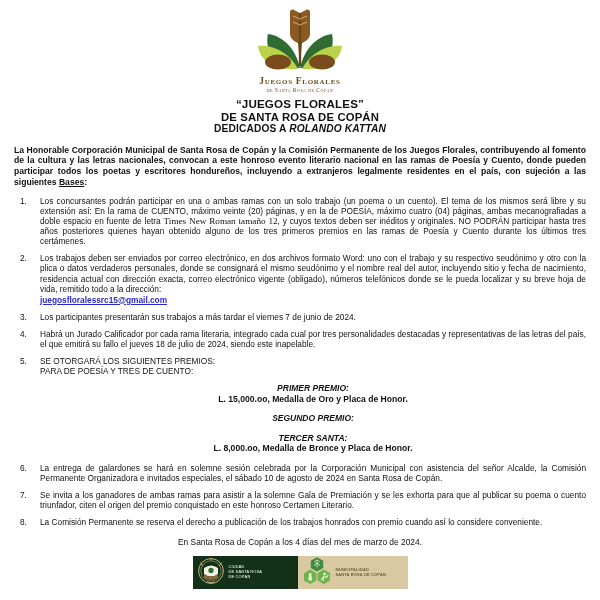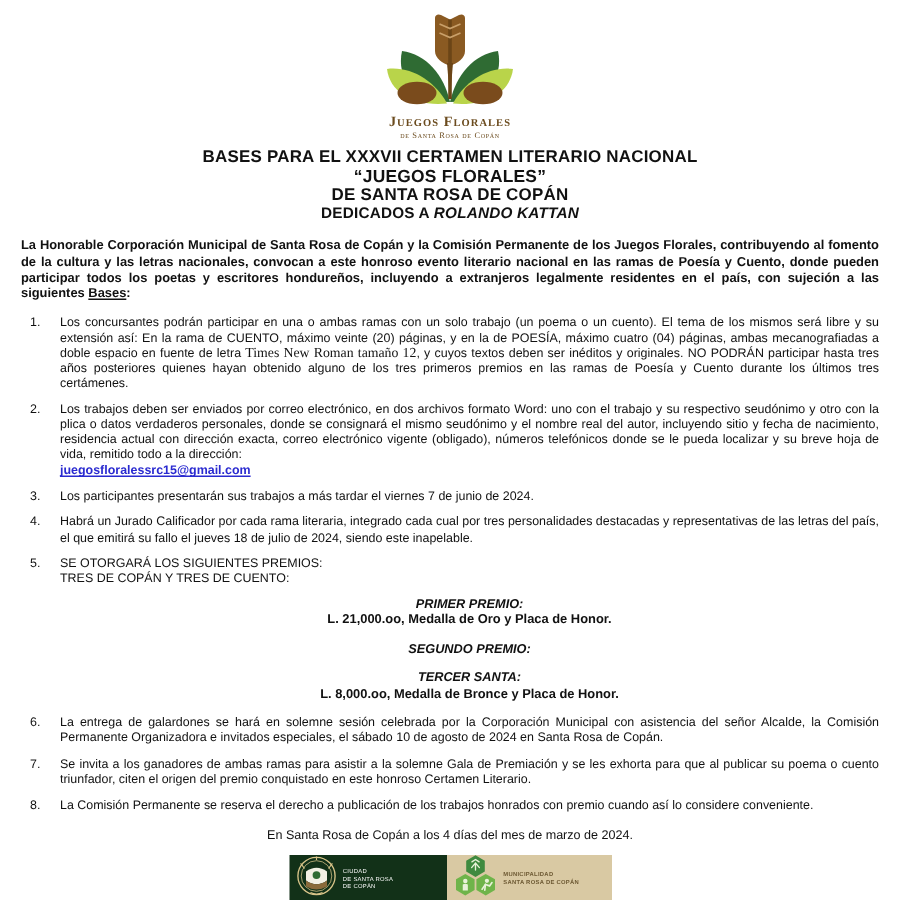--- a/index.html
+++ b/index.html
@@ -195,21 +195,20 @@
         <path d="M52 34 L54 58 L56 34 Z" fill="#6b4517"></path>
       </svg>
     </div>
     <div class="logo-text">
       <div class="logo-title">Juegos Florales</div>
       <div class="logo-sub">de Santa Rosa de Copán</div>
     </div>
   </div>
 
   <div class="doc-title">
-    <div class="l1">BASES PARA EL XXXVII CERTAMEN LITERARIO NACIONAL</div>
     <div class="l2">“JUEGOS FLORALES”</div>
     <div class="l3">DE SANTA ROSA DE COPÁN</div>
     <div class="l4"><span>DEDICADOS A </span><span class="dedic">ROLANDO KATTAN</span></div>
   </div>
 
   <p class="intro"><span>La Honorable Corporación Municipal de Santa Rosa de Copán y la Comisión Permanente de los Juegos Florales, contribuyendo al fomento de la cultura y las letras nacionales, convocan a este honroso evento literario nacional en las ramas de Poesía y Cuento, donde pueden participar todos los poetas y escritores hondureños, incluyendo a extranjeros legalmente residentes en el país, con sujeción a las siguientes </span><u>Bases</u><span>:</span></p>
 
   <ol class="bases">
 
     <li>
@@ -224,26 +223,26 @@
     <li class="nojust">
       <span class="num">3.</span><span>Los participantes presentarán sus trabajos a más tardar el viernes 7 de junio de 2024.</span>
     </li>
 
     <li>
       <span class="num">4.</span><span>Habrá un Jurado Calificador por cada rama literaria, integrado cada cual por tres personalidades destacadas y representativas de las letras del país, el que emitirá su fallo el jueves 18 de julio de 2024, siendo este inapelable.</span>
     </li>
 
     <li class="nojust">
       <span class="num">5.</span><span>SE OTORGARÁ LOS SIGUIENTES PREMIOS:</span>
-      <div>TRES DE COPÁN Y TRES DE CUENTO:</div>
+      <div>PARA DE POESÍA Y TRES DE CUENTO:</div>
 
       <div class="prizes">
         <div class="prize">
           <div class="prize-label">PRIMER PREMIO:</div>
-          <div class="prize-value">L. 21,000.oo, Medalla de Oro y Placa de Honor.</div>
+          <div class="prize-value">L. 15,000.oo, Medalla de Oro y Placa de Honor.</div>
         </div>
         <div class="prize">
           <div class="prize-label">SEGUNDO PREMIO:</div>
         </div>
         <div class="prize">
           <div class="prize-label">TERCER SANTA:</div>
           <div class="prize-value">L. 8,000.oo, Medalla de Bronce y Placa de Honor.</div>
         </div>
       </div>
     </li>

